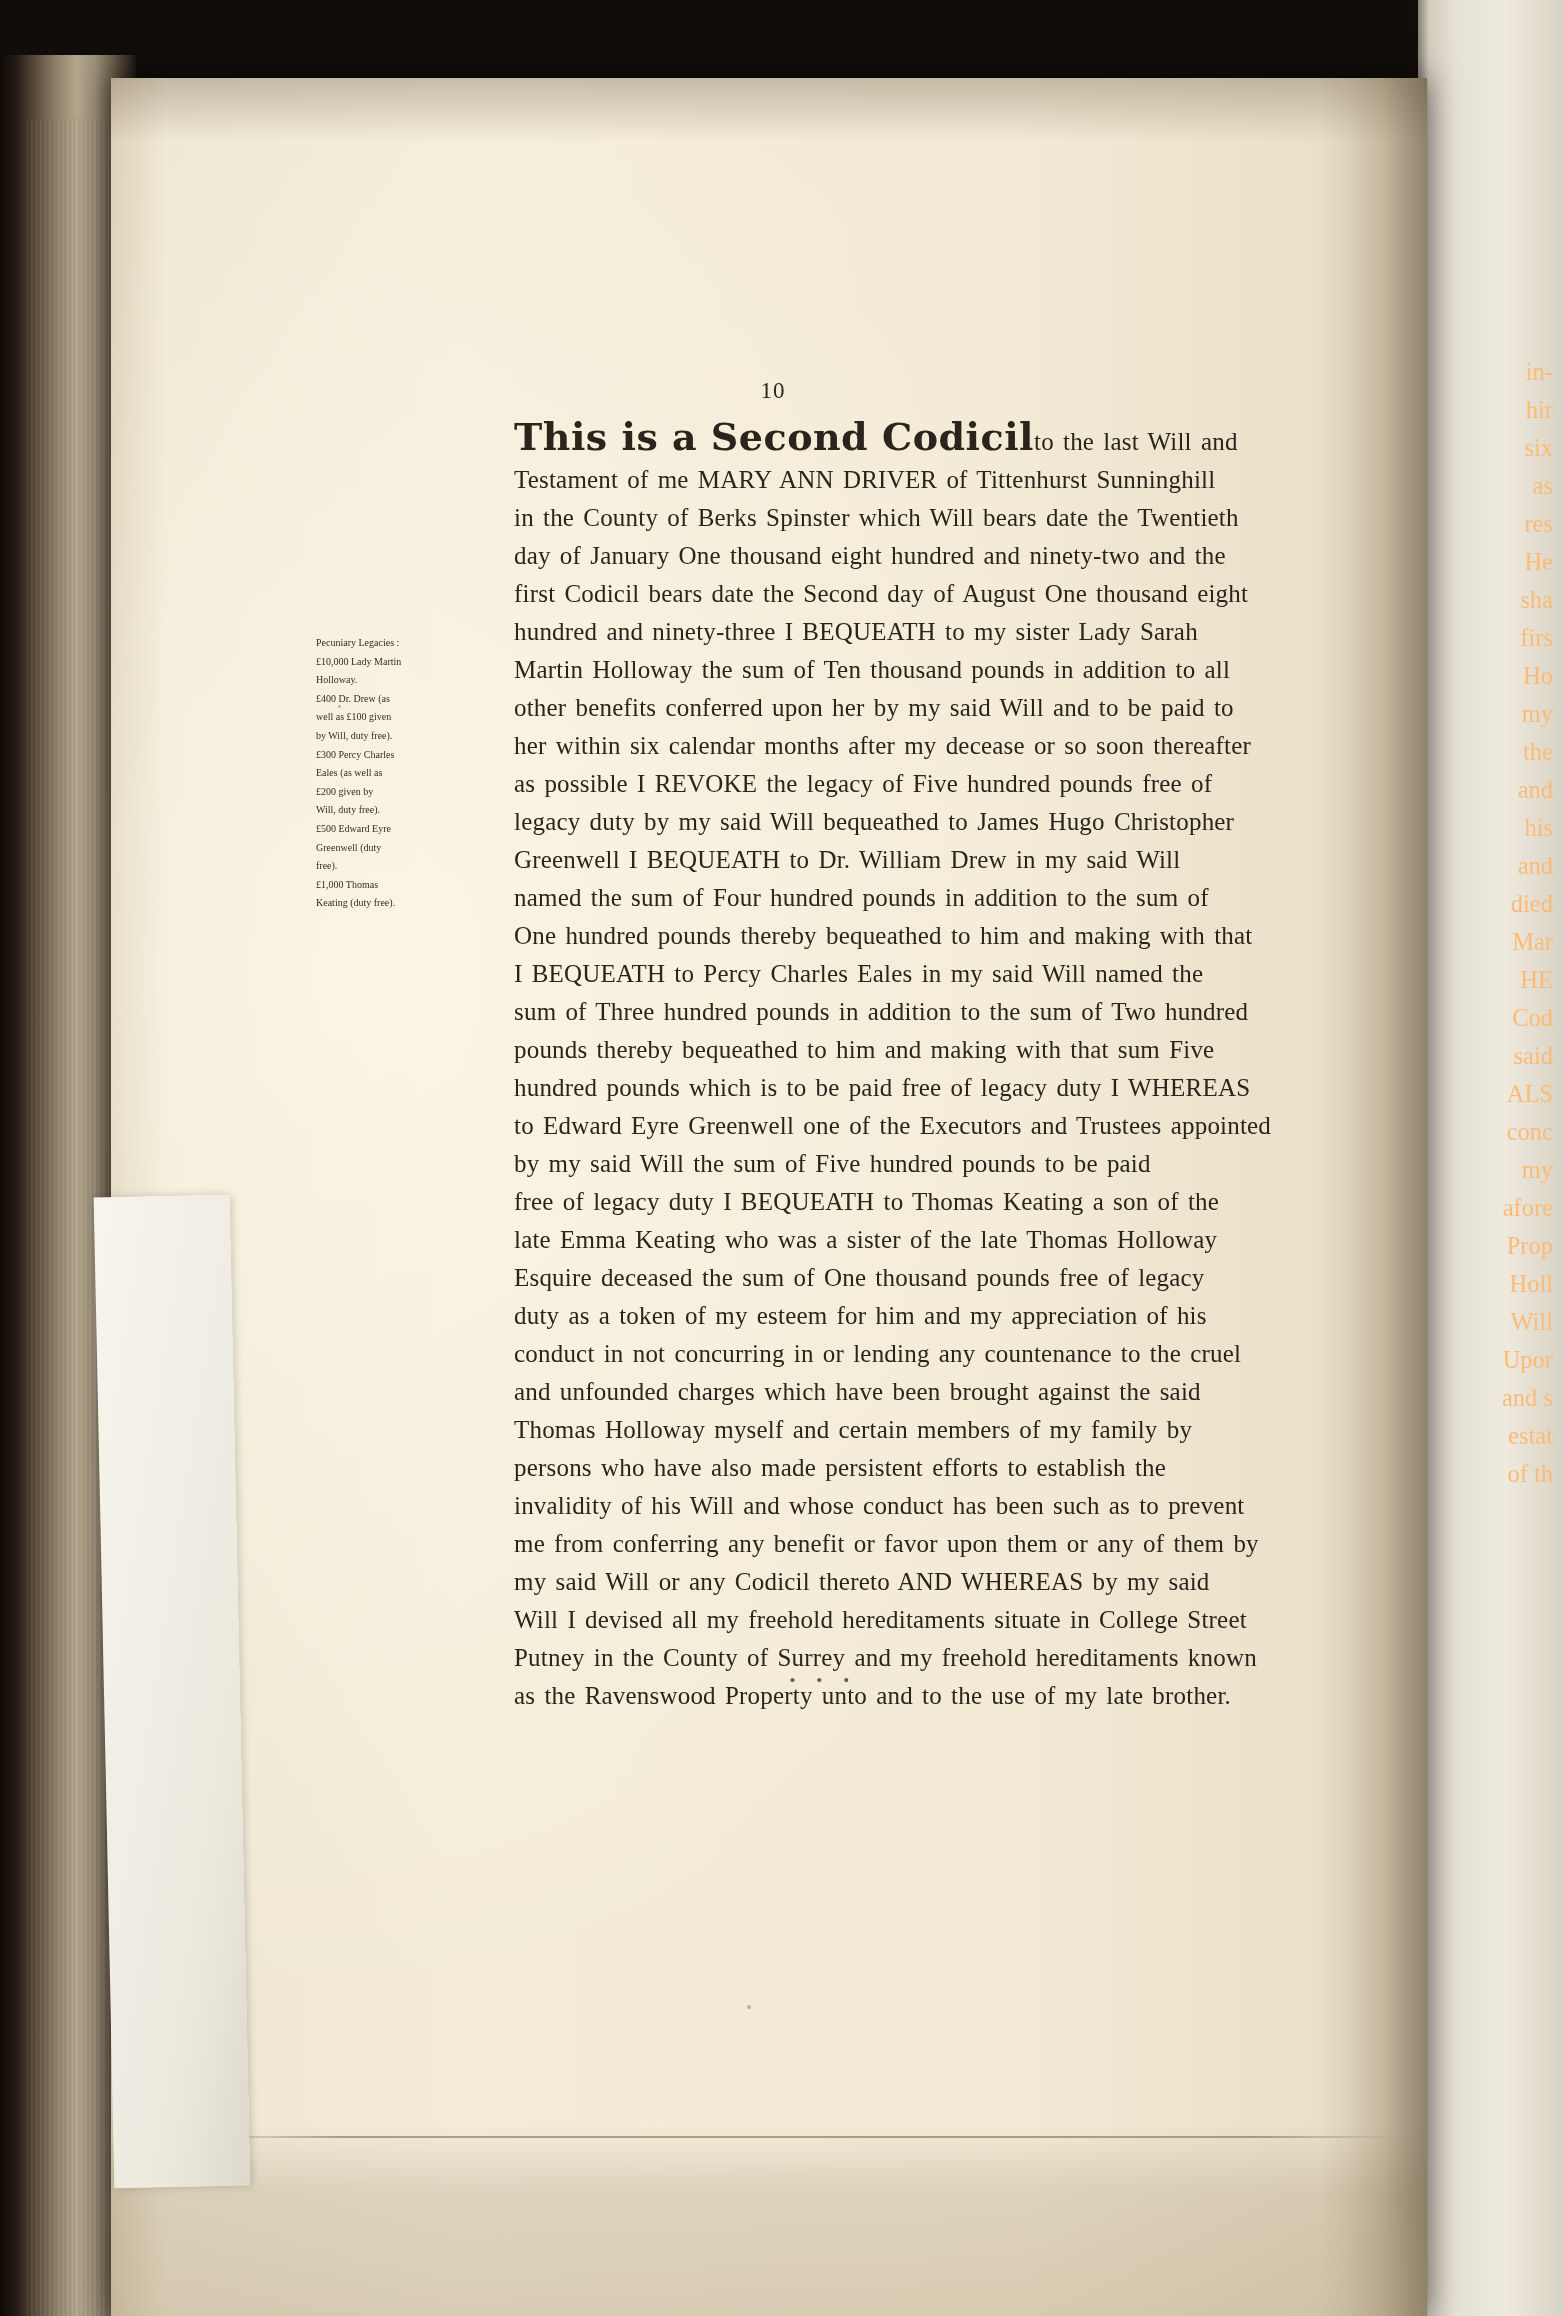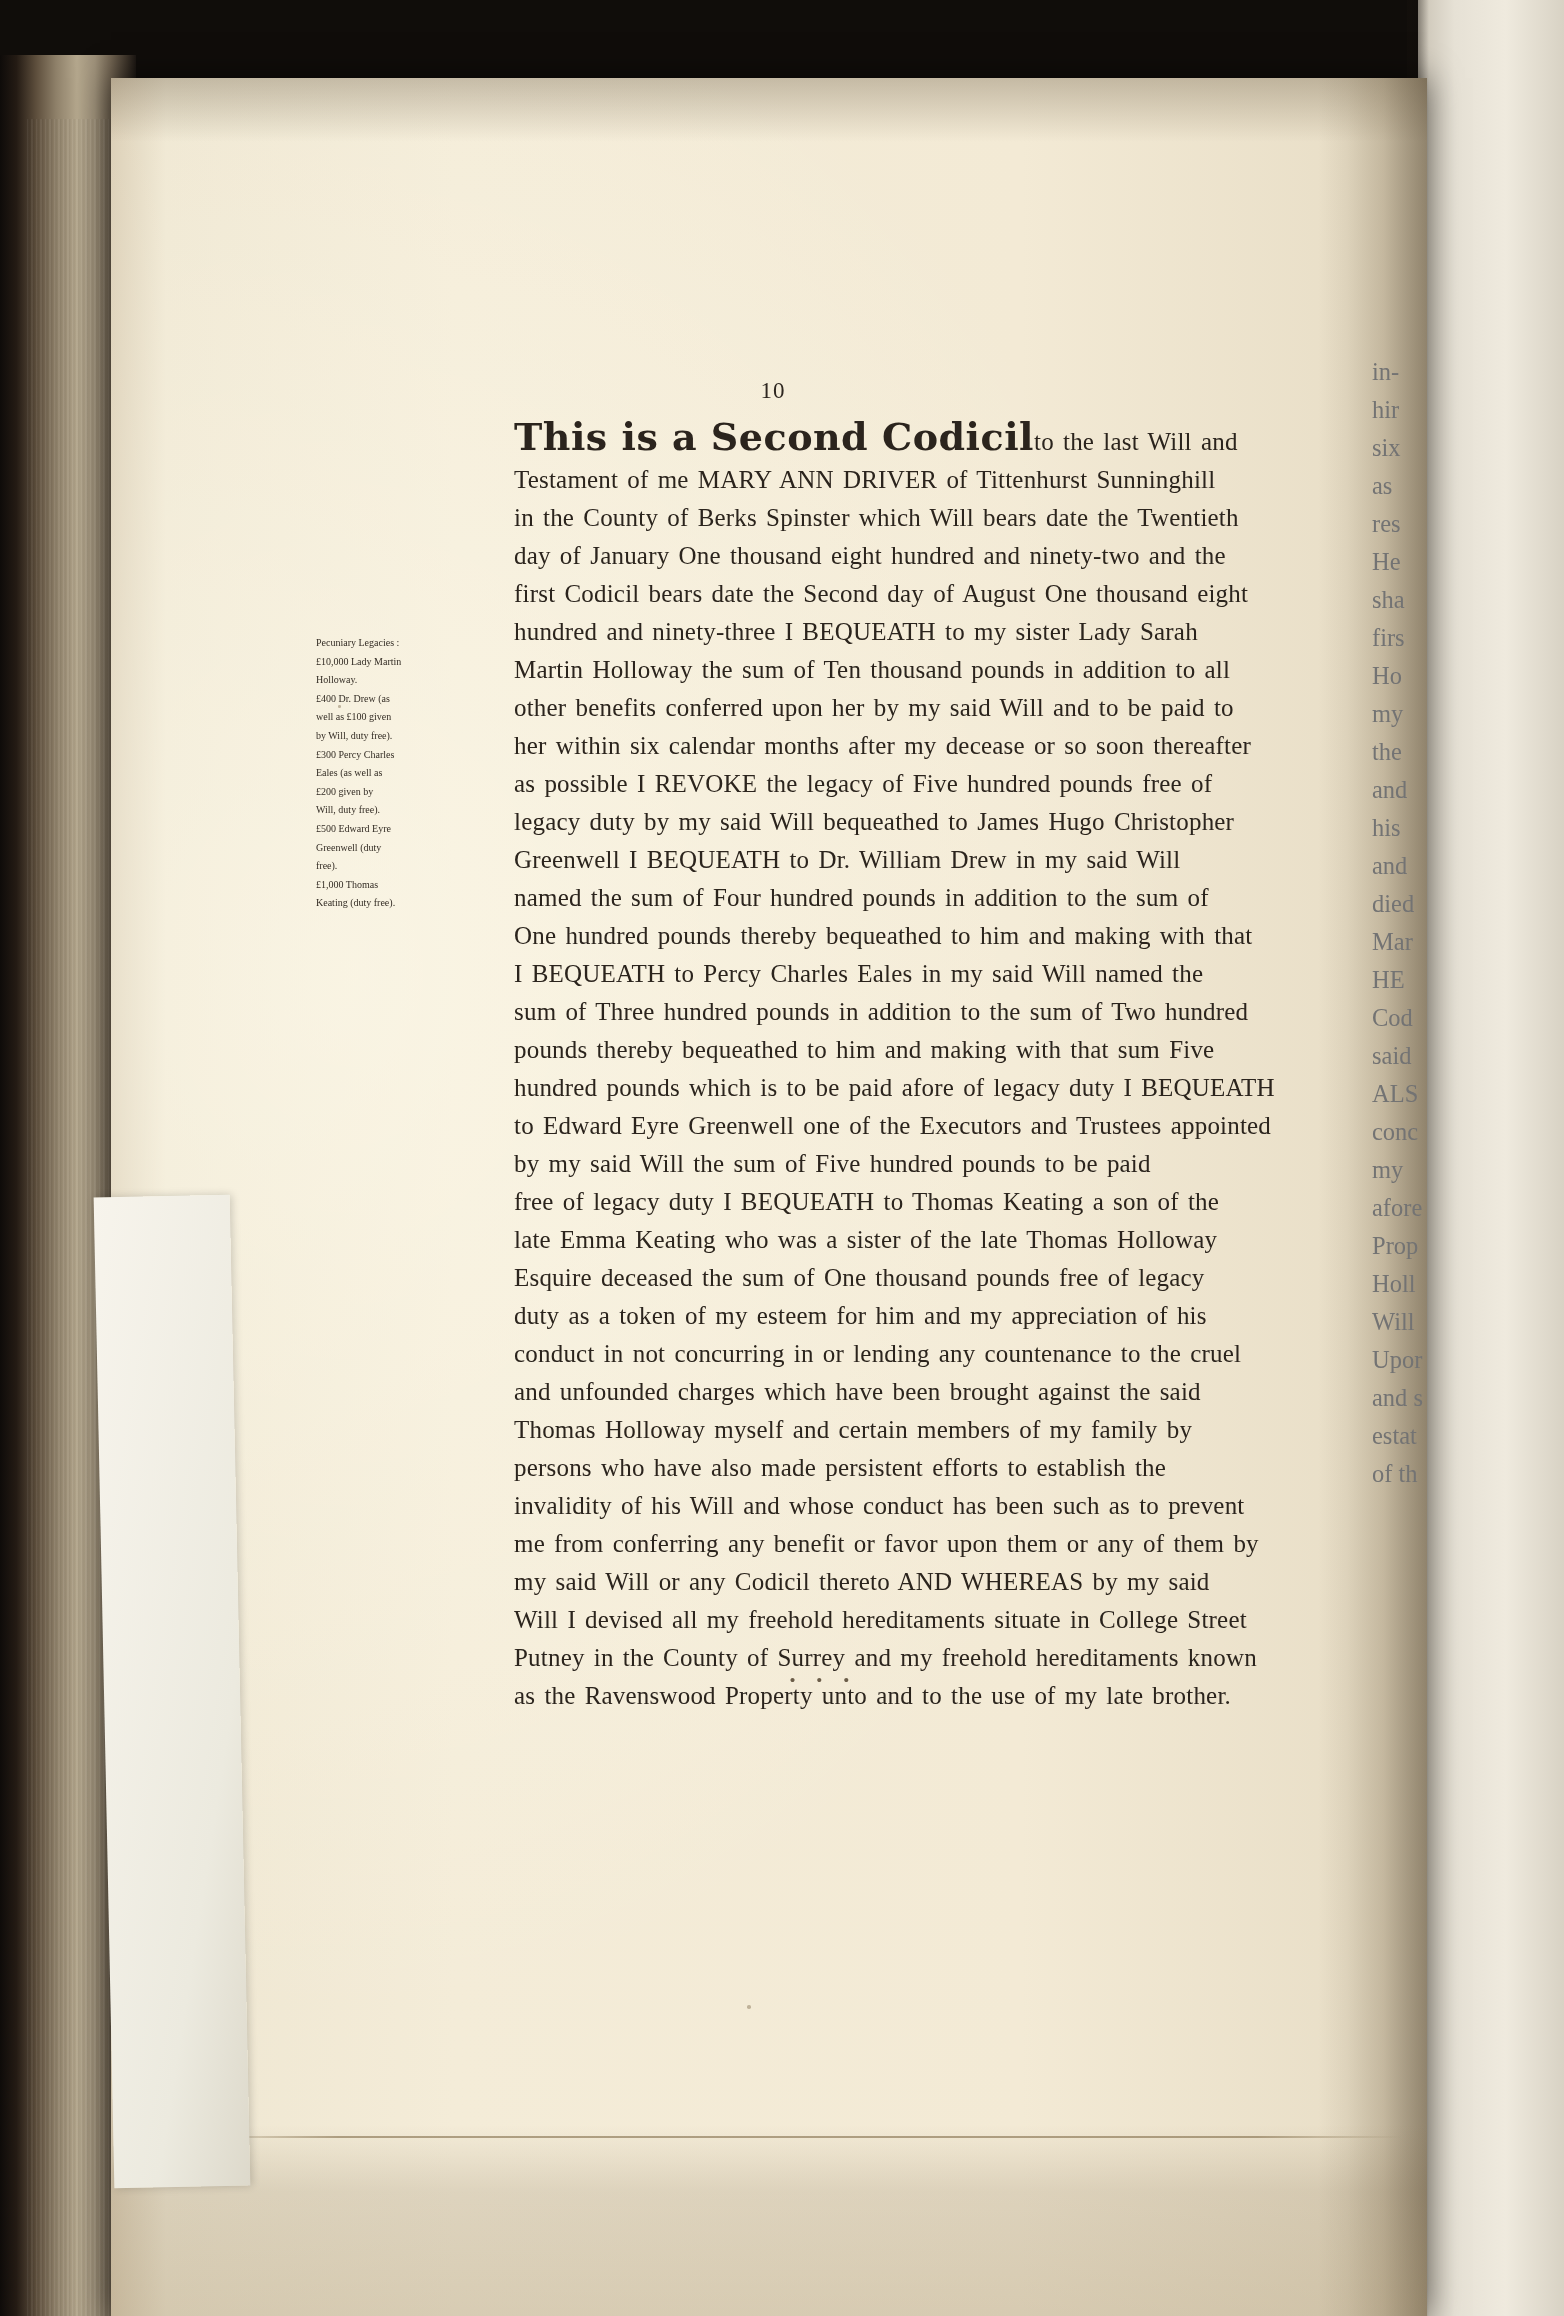--- a/index.html
+++ b/index.html
@@ -146,27 +146,28 @@
     font-size: 10px;
     line-height: 18.6px;
     color: #332c24;
     text-align: left;
   }
   .marginnote div { white-space: nowrap; }
 
   
   .facing {
     position: absolute;
-    left: 1372px; top: 353px;
+    left: 1444px; top: 353px;
     width: 109px;
     font-size: 24.5px;
     line-height: 38px;
-    color: #737373;
+    color: #fdba74;
     overflow: hidden;
     height: 1136px;
+    text-align: right;
   }
   .facing div { white-space: nowrap; }
 
   
   .ornament {
     position: absolute;
     left: 658px; top: 1593px;
     width: 109px;
     text-align: center;
     color: #6b5d49;
@@ -230,21 +231,21 @@
         <span class="line sp">other benefits conferred  upon her by my said  Will  and  to  be  paid to</span>
         <span class="line sp">her  within six calendar months after my decease or so soon thereafter</span>
         <span class="line sp">as possible   I  REVOKE  the legacy of  Five hundred  pounds  free  of</span>
         <span class="line sp">legacy duty by my said Will  bequeathed  to  James Hugo Christopher</span>
         <span class="line sp">Greenwell   I  BEQUEATH   to  Dr. William  Drew  in  my  said  Will</span>
         <span class="line sp">named the  sum  of  Four  hundred  pounds  in  addition  to  the  sum of</span>
         <span class="line sp">One hundred pounds thereby bequeathed to him and making with that</span>
         <span class="line sp">I  BEQUEATH  to  Percy Charles  Eales  in  my said  Will  named the</span>
         <span class="line sp">sum  of  Three hundred  pounds in addition to the sum of  Two hundred</span>
         <span class="line sp">pounds  thereby  bequeathed  to  him  and  making  with  that  sum Five</span>
-        <span class="line sp">hundred pounds which is to be paid afore of legacy duty   I  BEQUEATH</span>
+        <span class="line sp">hundred pounds which is to be paid free of legacy duty   I  WHEREAS</span>
         <span class="line sp">to Edward Eyre Greenwell one of the Executors and Trustees appointed</span>
         <span class="line sp">by  my  said  Will  the  sum  of  Five  hundred  pounds  to  be  paid</span>
         <span class="line sp">free  of  legacy duty    I  BEQUEATH to Thomas Keating a son of the</span>
         <span class="line sp">late  Emma  Keating who was  a  sister  of  the  late  Thomas Holloway</span>
         <span class="line sp">Esquire  deceased  the  sum  of  One  thousand  pounds  free  of  legacy</span>
         <span class="line sp">duty as  a  token  of  my esteem  for  him  and  my appreciation of his</span>
         <span class="line sp">conduct in not concurring  in  or  lending any countenance to the cruel</span>
         <span class="line sp">and  unfounded  charges  which  have  been  brought  against  the  said</span>
         <span class="line sp">Thomas  Holloway  myself  and  certain members  of  my  family  by</span>
         <span class="line sp">persons  who  have  also   made   persistent  efforts   to   establish  the</span>

